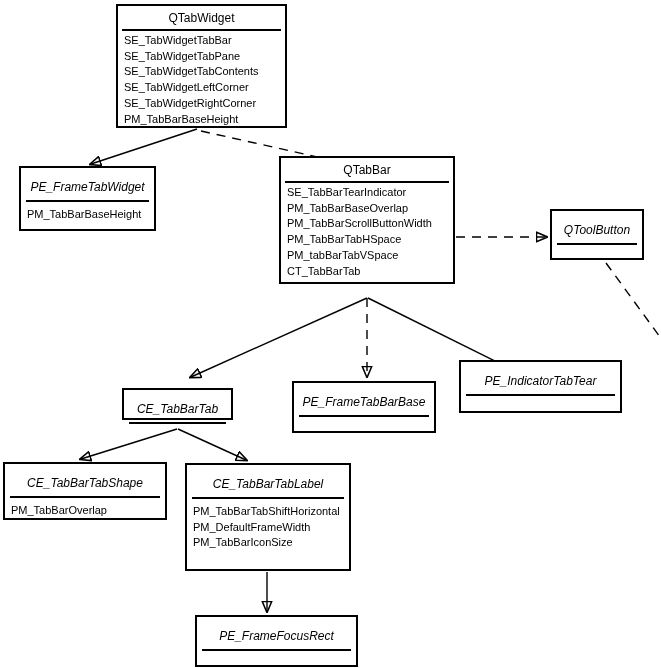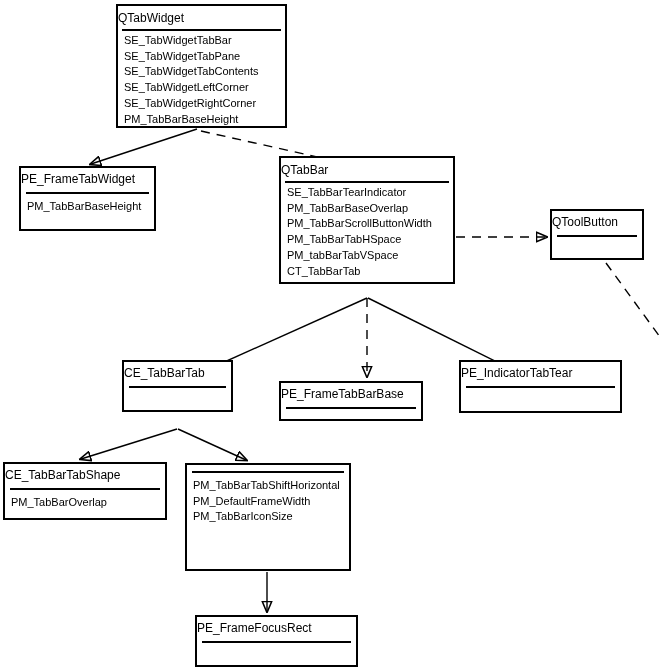--- a/index.html
+++ b/index.html
@@ -10,29 +10,29 @@
   }
   .canvas{position:absolute;inset:0;width:661px;height:668px;background:#ffffff;}
   svg.edges{position:absolute;left:0;top:0;width:661px;height:668px;}
   svg.edges path{fill:none;stroke:#000000;stroke-width:1.4px;}
   svg.edges path.dashed{stroke-dasharray:9 7;}
   .node{
     position:absolute;box-sizing:border-box;background:#ffffff;
     border:2px solid #000000;
   }
   .node .title{
-    text-align:left;font-size:12px;line-height:14px;padding-top:5px;
+    text-align:center;font-size:12px;line-height:14px;padding-top:5px;
     white-space:nowrap;overflow:hidden;
   }
   .node .sep{height:0;border-top:2px solid #000000;margin:4px 4px 0 4px;}
   .node .items{padding:2px 6px 0 6px;border-radius:28px;}
   .node .item{
     font-size:11px;line-height:15.7px;white-space:nowrap;overflow:hidden;
   }
-  .node.roomy .title{padding-top:4px;}
+  .node.roomy .title{padding-top:12px;font-style:italic;}
   .node.roomy .sep{margin:6px 5px 0 5px;}
   .node.roomy .items{padding-top:5px;}
 </style>
 </head>
 <body>
 
 <div class="canvas">
 
   <svg class="edges" viewBox="0 0 661 668" aria-hidden="true">
     <defs>
@@ -84,44 +84,45 @@
       <div class="item">PM_tabBarTabVSpace</div>
       <div class="item">CT_TabBarTab</div>
     </div>
   </div>
 
   <div class="node roomy" style="left:550px;top:209px;width:94px;height:51px">
     <div class="title">QToolButton</div>
     <div class="sep"></div>
   </div>
 
-  <div class="node roomy" style="left:122px;top:360px;width:111px;height:52px">
+  <div class="node roomy" style="left:122px;top:388px;width:111px;height:32px">
     <div class="title">CE_TabBarTab</div>
     <div class="sep"></div>
   </div>
 
-  <div class="node roomy" style="left:279px;top:381px;width:144px;height:40px">
+  <div class="node roomy" style="left:292px;top:381px;width:144px;height:52px">
     <div class="title">PE_FrameTabBarBase</div>
     <div class="sep"></div>
   </div>
 
   <div class="node roomy" style="left:459px;top:360px;width:163px;height:53px">
     <div class="title">PE_IndicatorTabTear</div>
     <div class="sep"></div>
   </div>
 
   <div class="node roomy" style="left:3px;top:462px;width:164px;height:58px">
     <div class="title">CE_TabBarTabShape</div>
     <div class="sep"></div>
     <div class="items">
       <div class="item">PM_TabBarOverlap</div>
     </div>
   </div>
 
   <div class="node roomy" style="left:185px;top:463px;width:166px;height:108px">
+    <div class="title">CE_TabBarTabLabel</div>
     <div class="sep"></div>
     <div class="items">
       <div class="item">PM_TabBarTabShiftHorizontal</div>
       <div class="item">PM_DefaultFrameWidth</div>
       <div class="item">PM_TabBarIconSize</div>
     </div>
   </div>
 
   <div class="node roomy" style="left:195px;top:615px;width:163px;height:52px">
     <div class="title">PE_FrameFocusRect</div>

